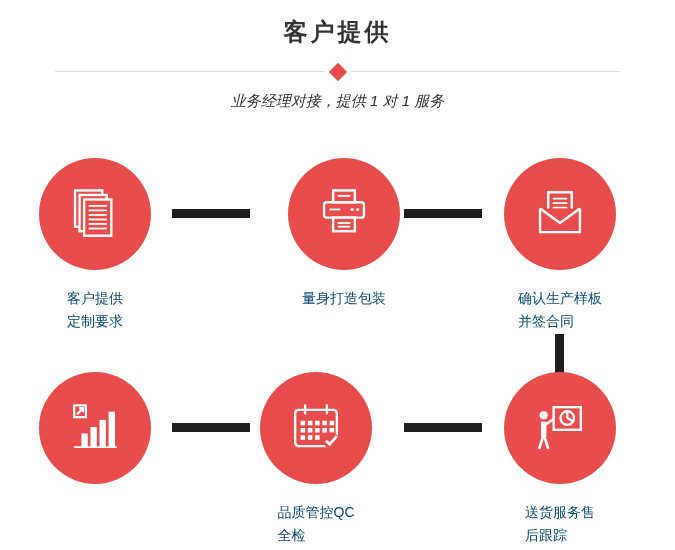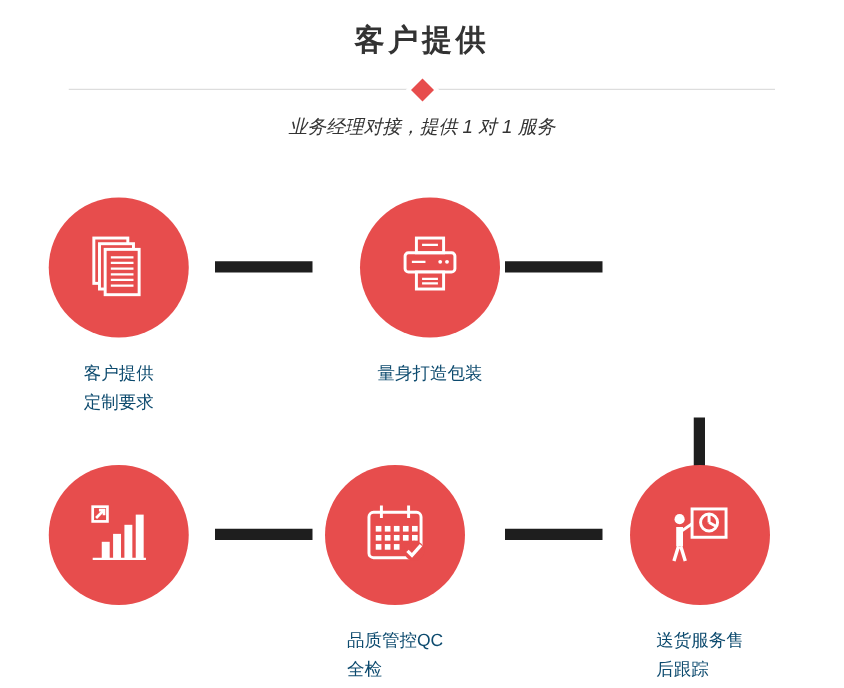--- a/index.html
+++ b/index.html
@@ -109,20 +109,41 @@
         </g>
       </svg>
     </div>
     <div class="label">
       <div class="label-inner">
         <div>量身打造包装</div>
       </div>
     </div>
   </div>
 
+  <div class="step" style="left:504px; top:158px;">
+    <div class="circle">
+      <svg class="icon" viewBox="0 0 64 64">
+        <g stroke="#ffffff" stroke-width="2.6" fill="none">
+          <rect x="19" y="8" width="26" height="24" fill="#e74d4d"></rect>
+          <line x1="24" y1="15" x2="40" y2="15" stroke-width="2"></line>
+          <line x1="24" y1="20" x2="40" y2="20" stroke-width="2"></line>
+          <line x1="24" y1="25" x2="40" y2="25" stroke-width="2"></line>
+          <path d="M10 26 H54 V52 H10 Z" fill="#e74d4d" stroke="none"></path>
+          <path d="M10 26 L10 52 L54 52 L54 26"></path>
+          <path d="M10 26 L32 42 L54 26"></path>
+        </g>
+      </svg>
+    </div>
+    <div class="label">
+      <div class="label-inner">
+        <div>确认生产样板</div>
+        <div>并签合同</div>
+      </div>
+    </div>
+  </div>
 
   <div class="step" style="left:39px; top:372px;">
     <div class="circle">
       <svg class="icon" viewBox="0 0 64 64">
         <g stroke="#ffffff" stroke-width="2.4" fill="none">
           <rect x="9" y="7" width="13" height="13"></rect>
           <path d="M12 17 L19 10"></path>
           <path d="M14.5 10 L19 10 L19 14.5"></path>
           <g fill="#ffffff" stroke="none">
             <rect x="17" y="38" width="7" height="15"></rect>

